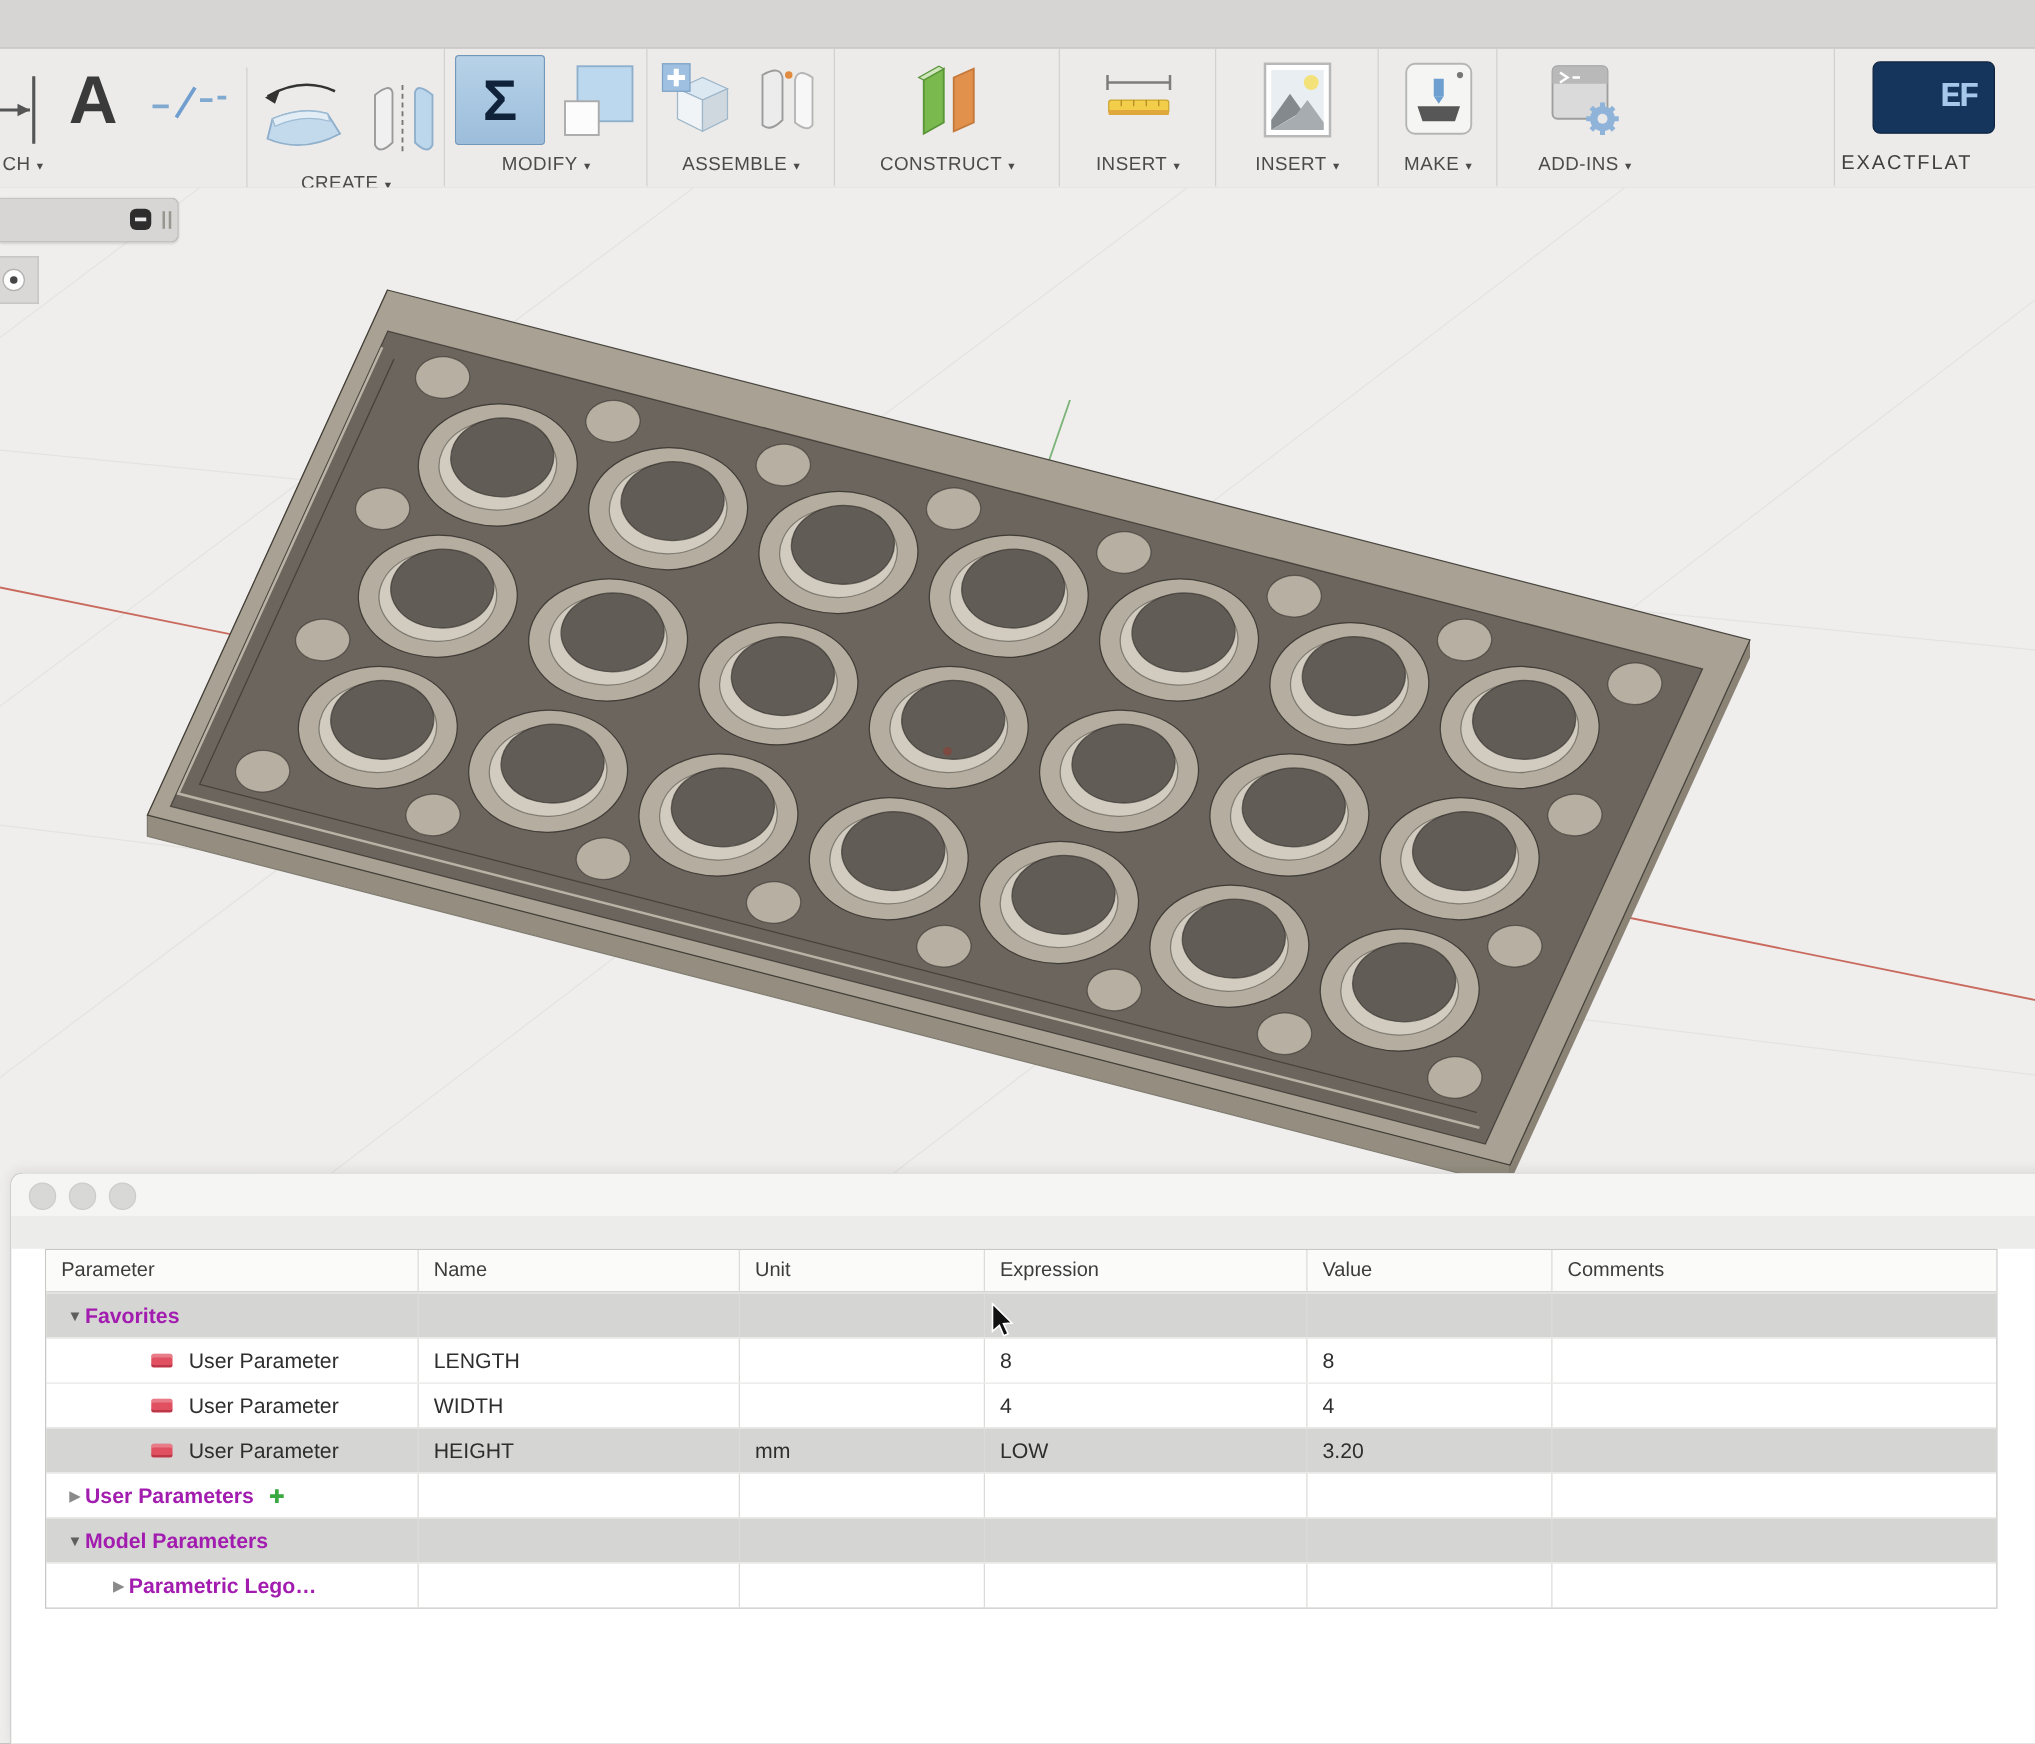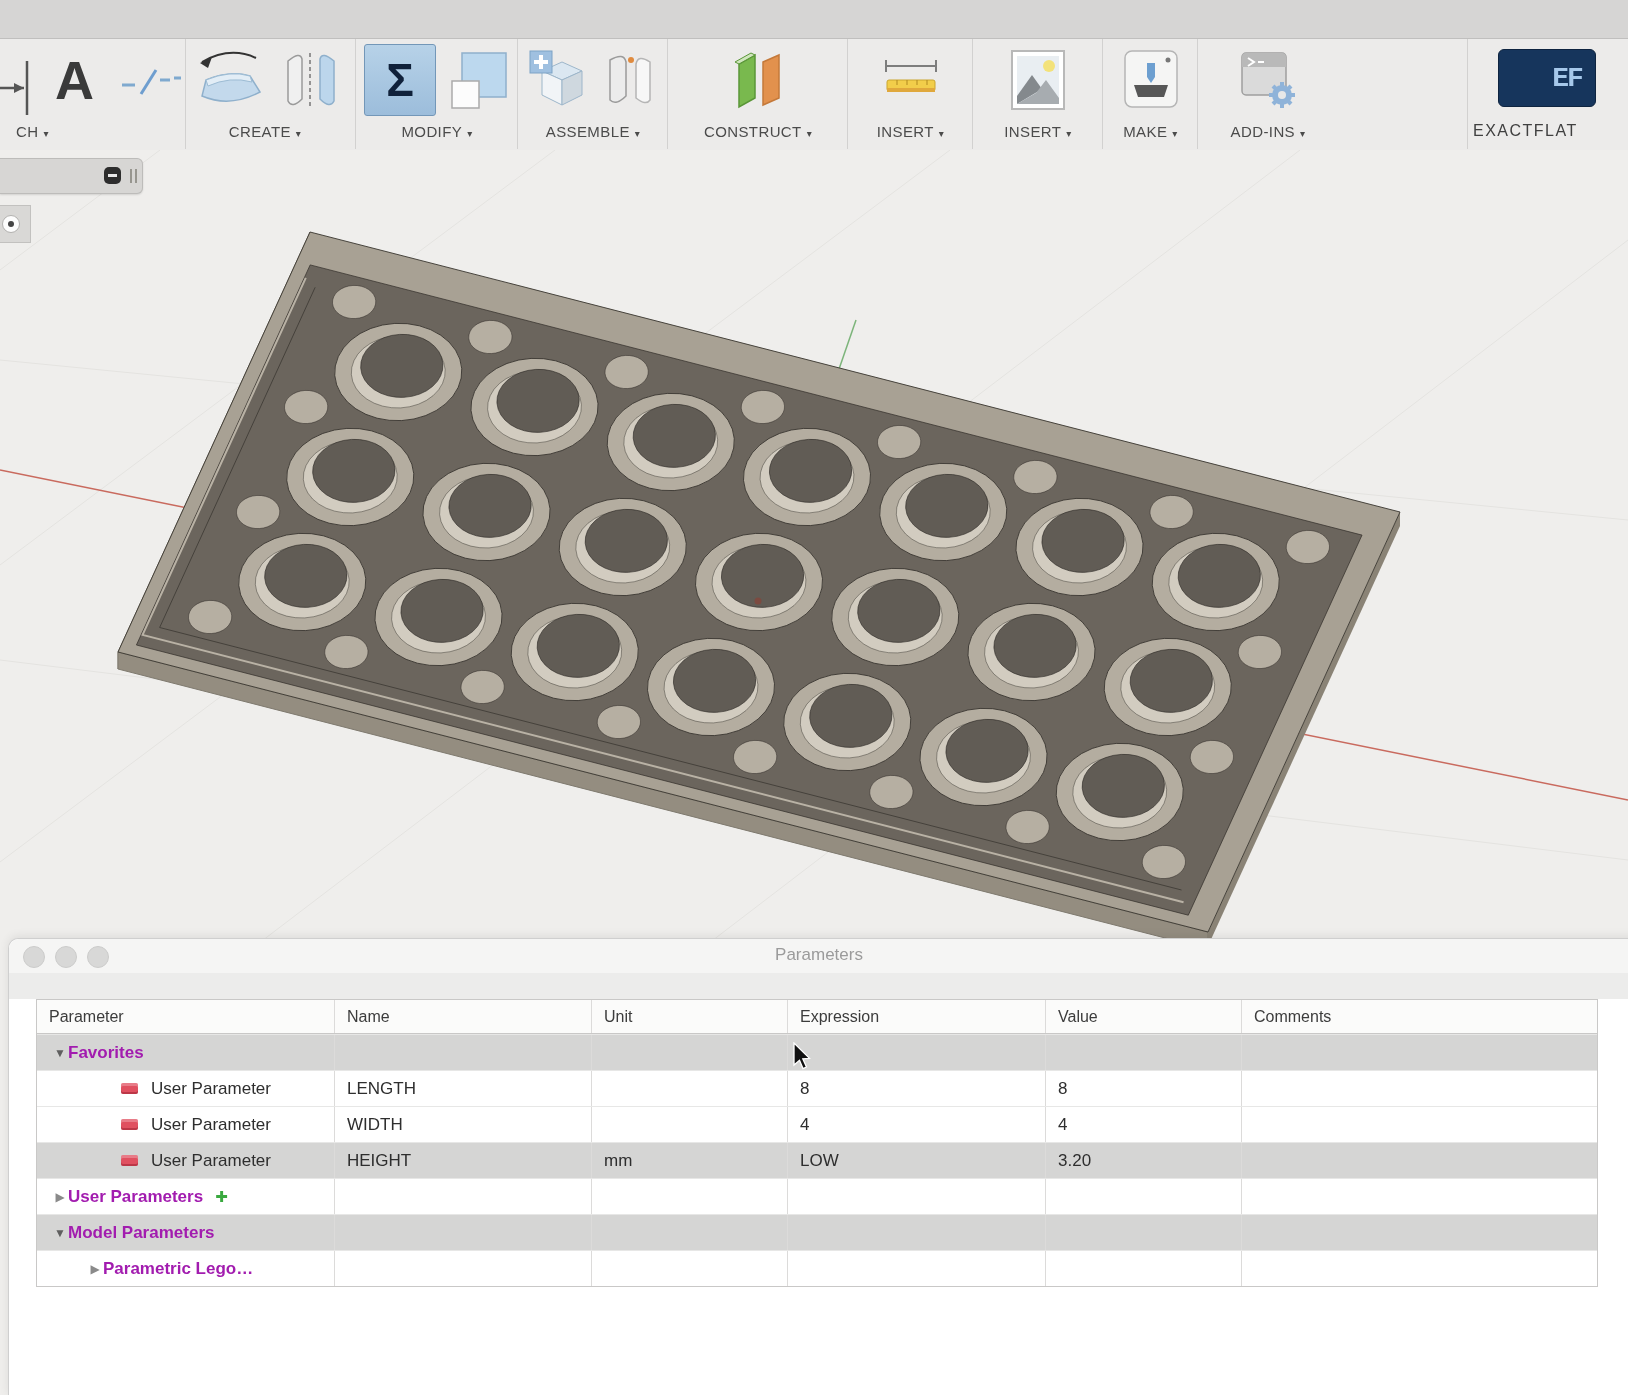--- a/index.html
+++ b/index.html
@@ -80,26 +80,26 @@
         <polygon points="30,35 20,30 20,40" fill="#555"></polygon>
         <line x1="33" y1="8" x2="33" y2="62" stroke="#555" stroke-width="2.5"></line>
       </svg>
       <div class="text-a" style="position:absolute;left:55px;top:6px;">A</div>
       <svg width="64" height="44" style="position:absolute;left:120px;top:22px;">
         <line x1="2" y1="24" x2="15" y2="24" stroke="#7fa9cf" stroke-width="3"></line>
         <line x1="21" y1="33" x2="36" y2="9" stroke="#6f9ecf" stroke-width="3"></line>
         <line x1="40" y1="19" x2="50" y2="19" stroke="#7fa9cf" stroke-width="3"></line>
         <line x1="54" y1="17" x2="61" y2="17" stroke="#7fa9cf" stroke-width="3"></line>
       </svg>
-      <div class="tb-label" style="width:64px;text-align:left;padding-left:16px;">
+      <div class="tb-label" style="width:64px;text-align:left;padding-left:2px;">
         <span>CH</span><span class="arrow">▾</span>
       </div>
     </div>
 
-    <div class="tb-group" style="left:185px;width:158px;">
+    <div class="tb-group" style="left:197px;width:158px;margin-top:15px;">
       <div class="tb-icons">
         <svg width="78" height="72">
           <path d="M12,18 Q40,2 66,14" fill="none" stroke="#333" stroke-width="2"></path>
           <polygon points="10,19 22,13 18,24" fill="#333"></polygon>
           <path d="M16,36 Q40,26 60,32 L70,48 Q40,64 12,52 Z" fill="#c3d9ec" stroke="#8fb0cc" stroke-width="1.5"></path>
           <path d="M16,36 Q40,26 60,32 L62,38 Q40,32 18,42 Z" fill="#e2edf6" stroke="#9dbcd4" stroke-width="1"></path>
         </svg>
         <svg width="58" height="66">
           <path d="M6,14 Q18,4 20,12 L20,52 Q10,62 6,54 Z" fill="#f0f0f0" stroke="#9a9a9a" stroke-width="1.5"></path>
           <line x1="28" y1="6" x2="28" y2="60" stroke="#777" stroke-width="1.5" stroke-dasharray="4 3"></line>
@@ -362,21 +362,20 @@
       <div class="ring"></div>
       <div class="dot"></div>
     </div>
   </div>
 
   <div class="param-window">
     <div class="pw-titlebar">
       <div class="traffic" style="left:14px;"></div>
       <div class="traffic" style="left:46px;"></div>
       <div class="traffic" style="left:78px;"></div>
-      <div class="pw-title">Parameters</div>
     </div>
     <div class="pw-band"></div>
 
     <div class="ptable">
 
       <div class="prow header">
         <div class="pcell">Parameter</div>
         <div class="pcell">Name</div>
         <div class="pcell">Unit</div>
         <div class="pcell">Expression</div>

